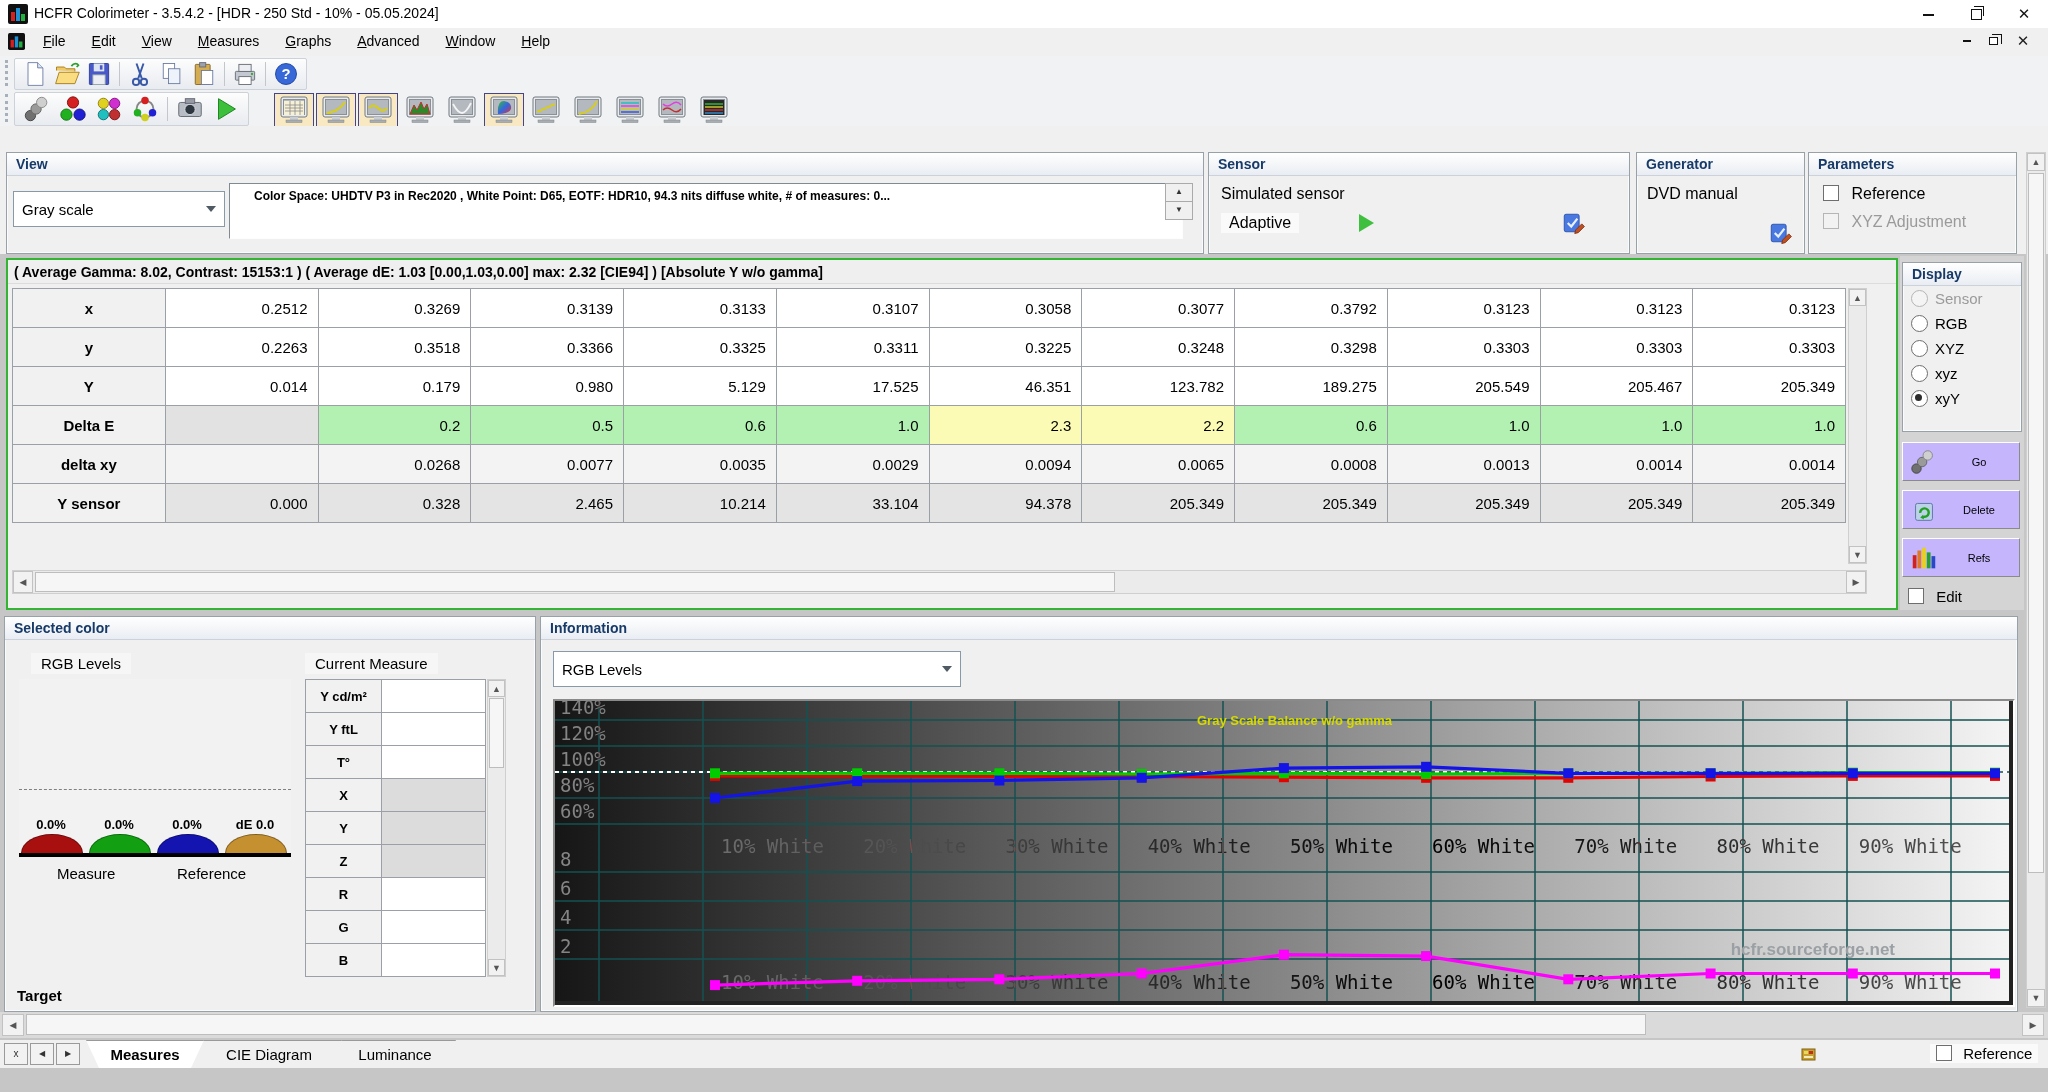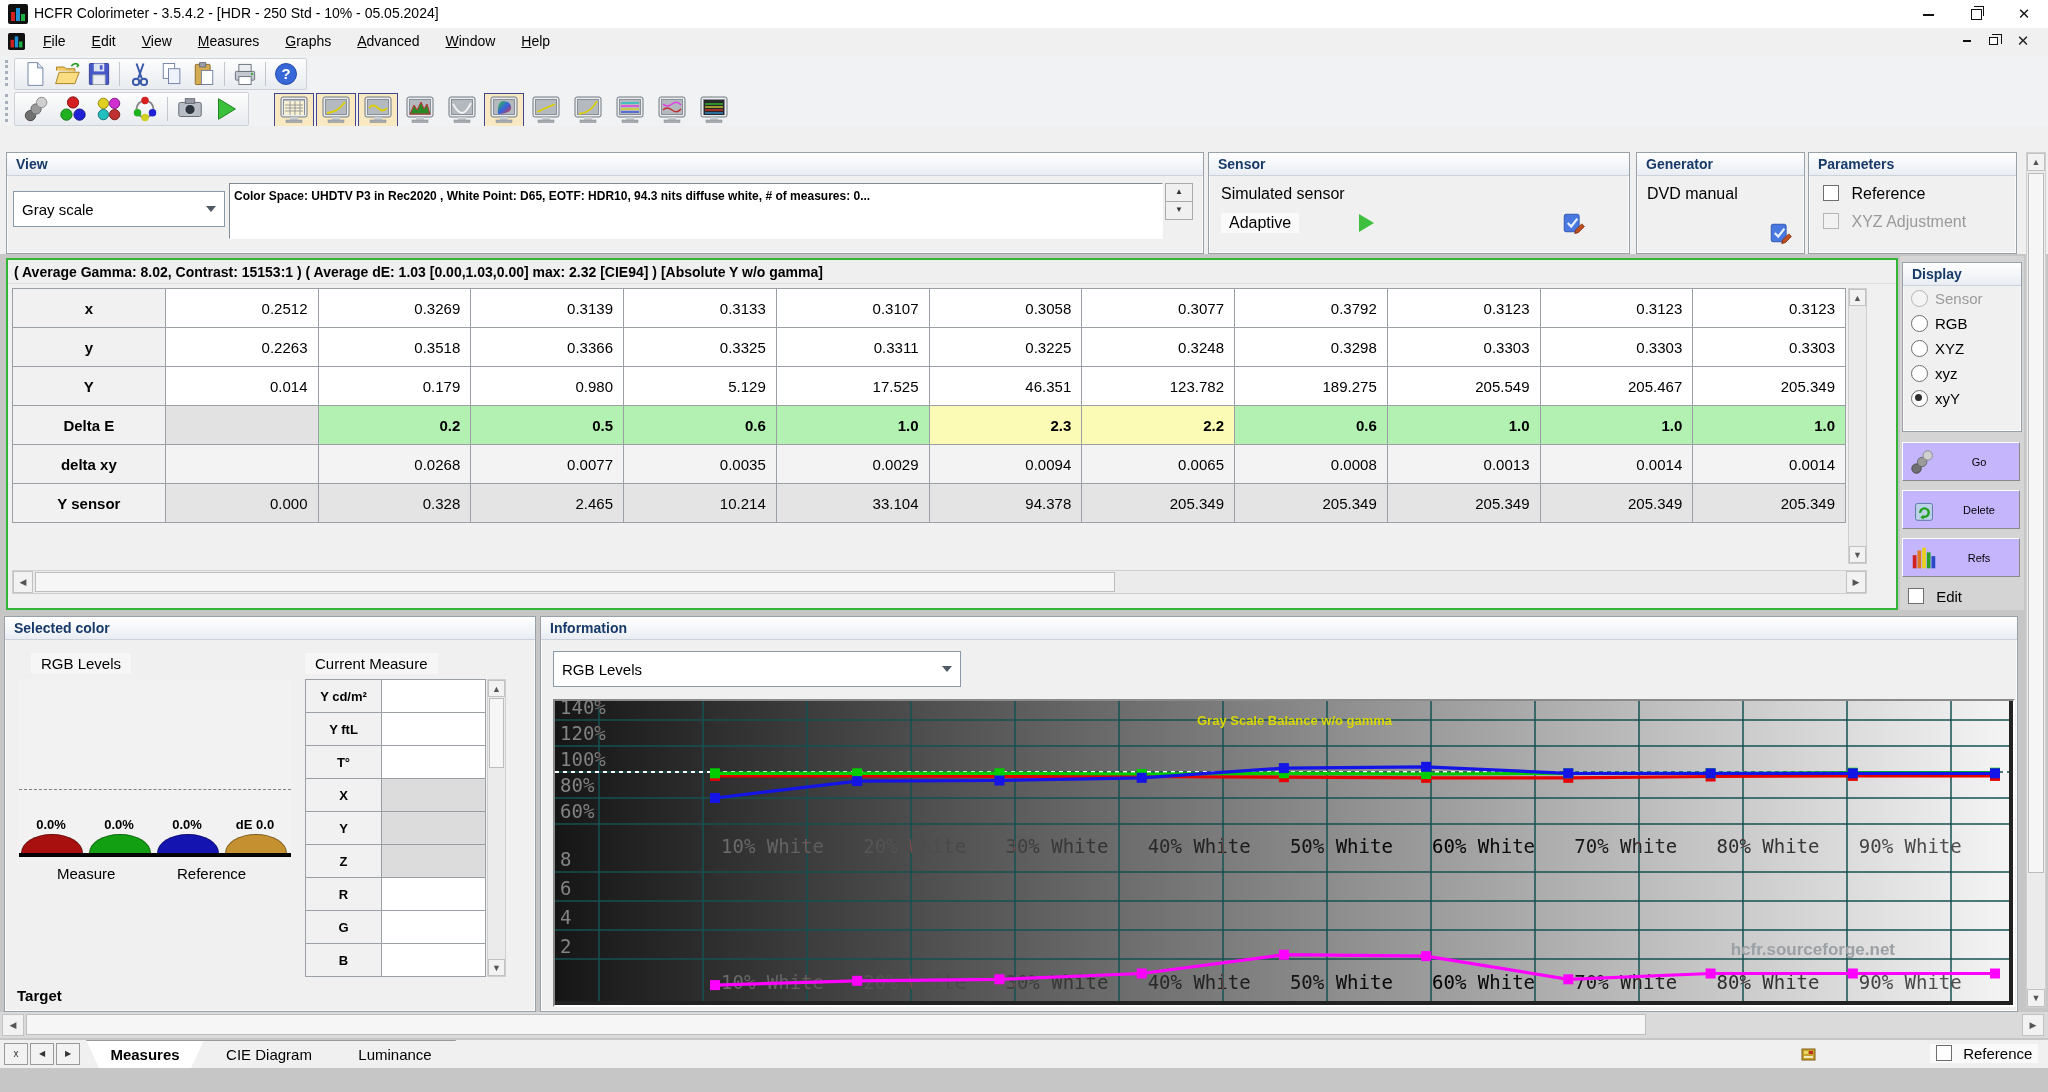--- a/index.html
+++ b/index.html
@@ -32,37 +32,37 @@
   .monbtn.sel{background:#f9e9c2;border:1px solid #45458f;}
   
   .gbox{position:absolute;background:#f0f0f0;border:1px solid #98a0a8;box-shadow:inset 0 0 0 1px #fbfbfb;}
   .gtitle{height:23px;background:linear-gradient(#ffffff,#e9edf3);border-bottom:1px solid #ccd2da;
           color:#173a68;font-weight:bold;font-size:14px;padding:3px 0 0 9px;box-sizing:border-box;}
   .top-strip{position:absolute;left:0;top:126px;width:2048px;height:128px;background:#f0f0f0;}
   
   .dropdown{position:absolute;background:#fff;border:1px solid #8a99a8;font-size:15px;display:flex;align-items:center;}
   .dropdown .dtext{flex:1;padding-left:8px;white-space:nowrap;overflow:hidden;}
   .chev{width:0;height:0;border-left:5px solid transparent;border-right:5px solid transparent;border-top:6px solid #505a64;margin-right:8px;}
-  .sunken{border:1px solid;border-color:#7f8a95 #fdfdfd #fdfdfd #7f8a95;background:#fff;}
+  .sunken{border:1px solid;border-color:#7f8a95 #fdfdfd #fdfdfd #7f8a95;background:#fff;padding-left:20px;}
   .spinner{position:absolute;width:26px;height:17px;background:#f0f0f0;border:1px solid #aaa;
            font-size:8px;text-align:center;line-height:15px;color:#333;}
   .cbox{display:inline-block;width:14px;height:14px;background:#fff;border:1px solid #6e6e6e;vertical-align:-2px;}
   .cbox.dis{border-color:#b5b5b5;background:#f2f2f2;}
   .playtri{width:0;height:0;border-top:9px solid transparent;border-bottom:9px solid transparent;border-left:15px solid #3ec03e;}
   
   .measures-window{position:absolute;left:6px;top:258px;width:1888px;height:348px;background:#f0f0f0;border:2px solid #34b434;}
   .summary{height:24px;background:#efefef;border-bottom:1px solid #dcdcdc;font-size:14px;font-weight:bold;
            padding:4px 0 0 6px;box-sizing:border-box;white-space:nowrap;}
   .mtable{border-collapse:collapse;table-layout:fixed;width:1834px;position:absolute;left:4px;top:28px;}
   .mtable th,.mtable td{border:1px solid #9aa0a6;overflow:hidden;white-space:nowrap;box-sizing:border-box;}
   .mtable .corner{width:84px;background:#fafafa;font-weight:bold;font-size:15px;}
   .mtable .colh{font-weight:bold;font-size:16px;height:37px;text-align:center;color:#000;}
   .mtable .rowh{background:#f1f1f1;font-weight:bold;text-align:center;font-size:15px;}
   .mtable .val{height:39px;text-align:right;padding-right:10px;font-size:15px;background:#fff;}
-  .r-delta .val{font-weight:bold;}
+  .r-delta .val{font-weight:normal;}
   .val.green{background:#b2f1b2;} .val.yellow{background:#fbfbb6;} .val.gray{background:#e2e2e2;}
   .r-light .val{background:#f3f3f3;} .r-mid .val{background:#e4e4e4;}
   .scroll{position:absolute;background:#ebebeb;border:1px solid #cfcfcf;box-sizing:border-box;}
   .sarrow{position:absolute;font-size:9px;color:#555;text-align:center;background:#f2f2f2;border:1px solid #c2c2c2;box-sizing:border-box;}
   .sthumb{position:absolute;background:#f6f6f6;border:1px solid #bdbdbd;box-sizing:border-box;}
   
   .display-side{position:absolute;left:1900px;top:256px;width:124px;height:354px;background:#d4d4d4;}
   .radio{display:inline-block;width:15px;height:15px;border-radius:50%;border:1px solid #6e6e6e;background:#fff;vertical-align:-3px;position:relative;}
   .radio.on::after{content:"";position:absolute;left:3px;top:3px;width:7px;height:7px;border-radius:50%;background:#2d2d2d;}
   .radio.dis{border-color:#b5b5b5;background:#f4f4f4;}

